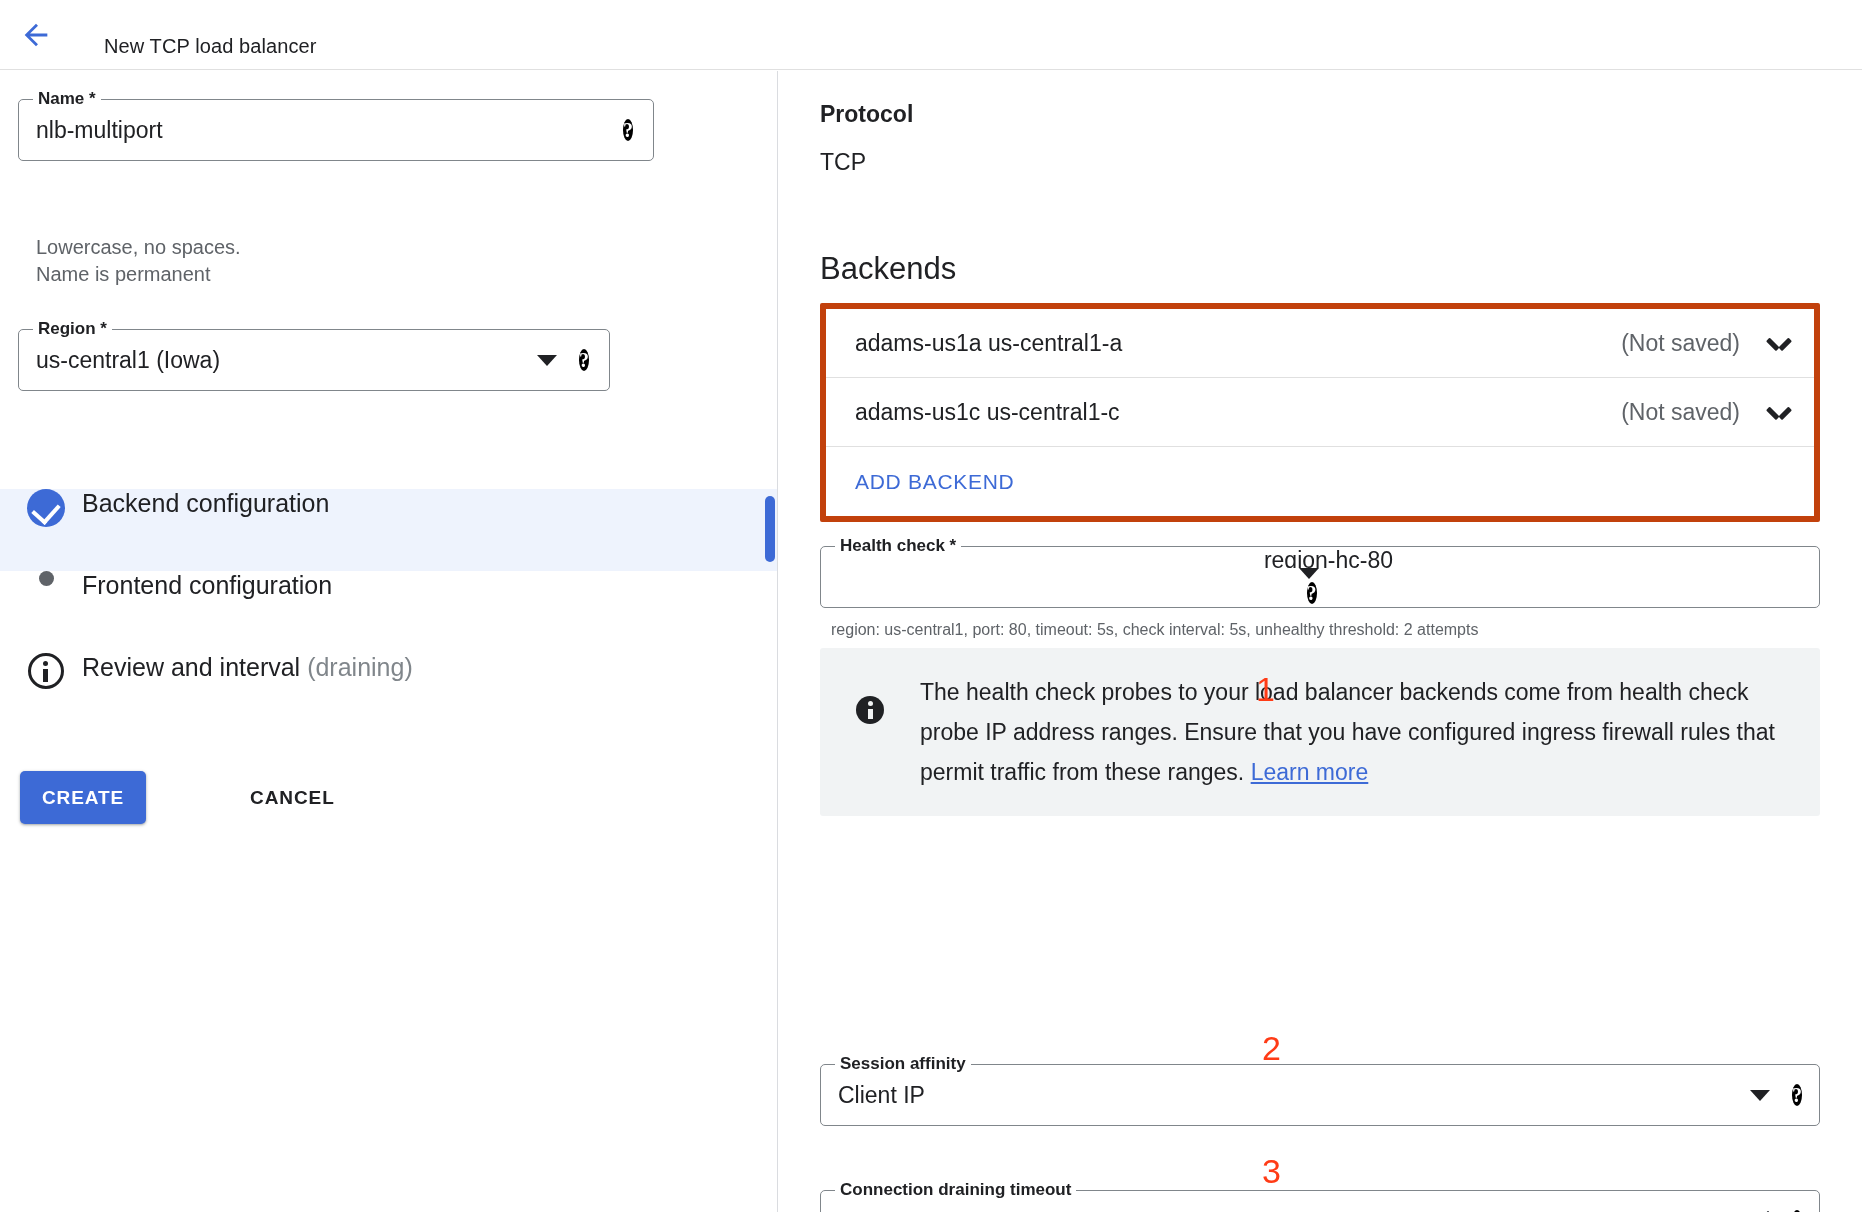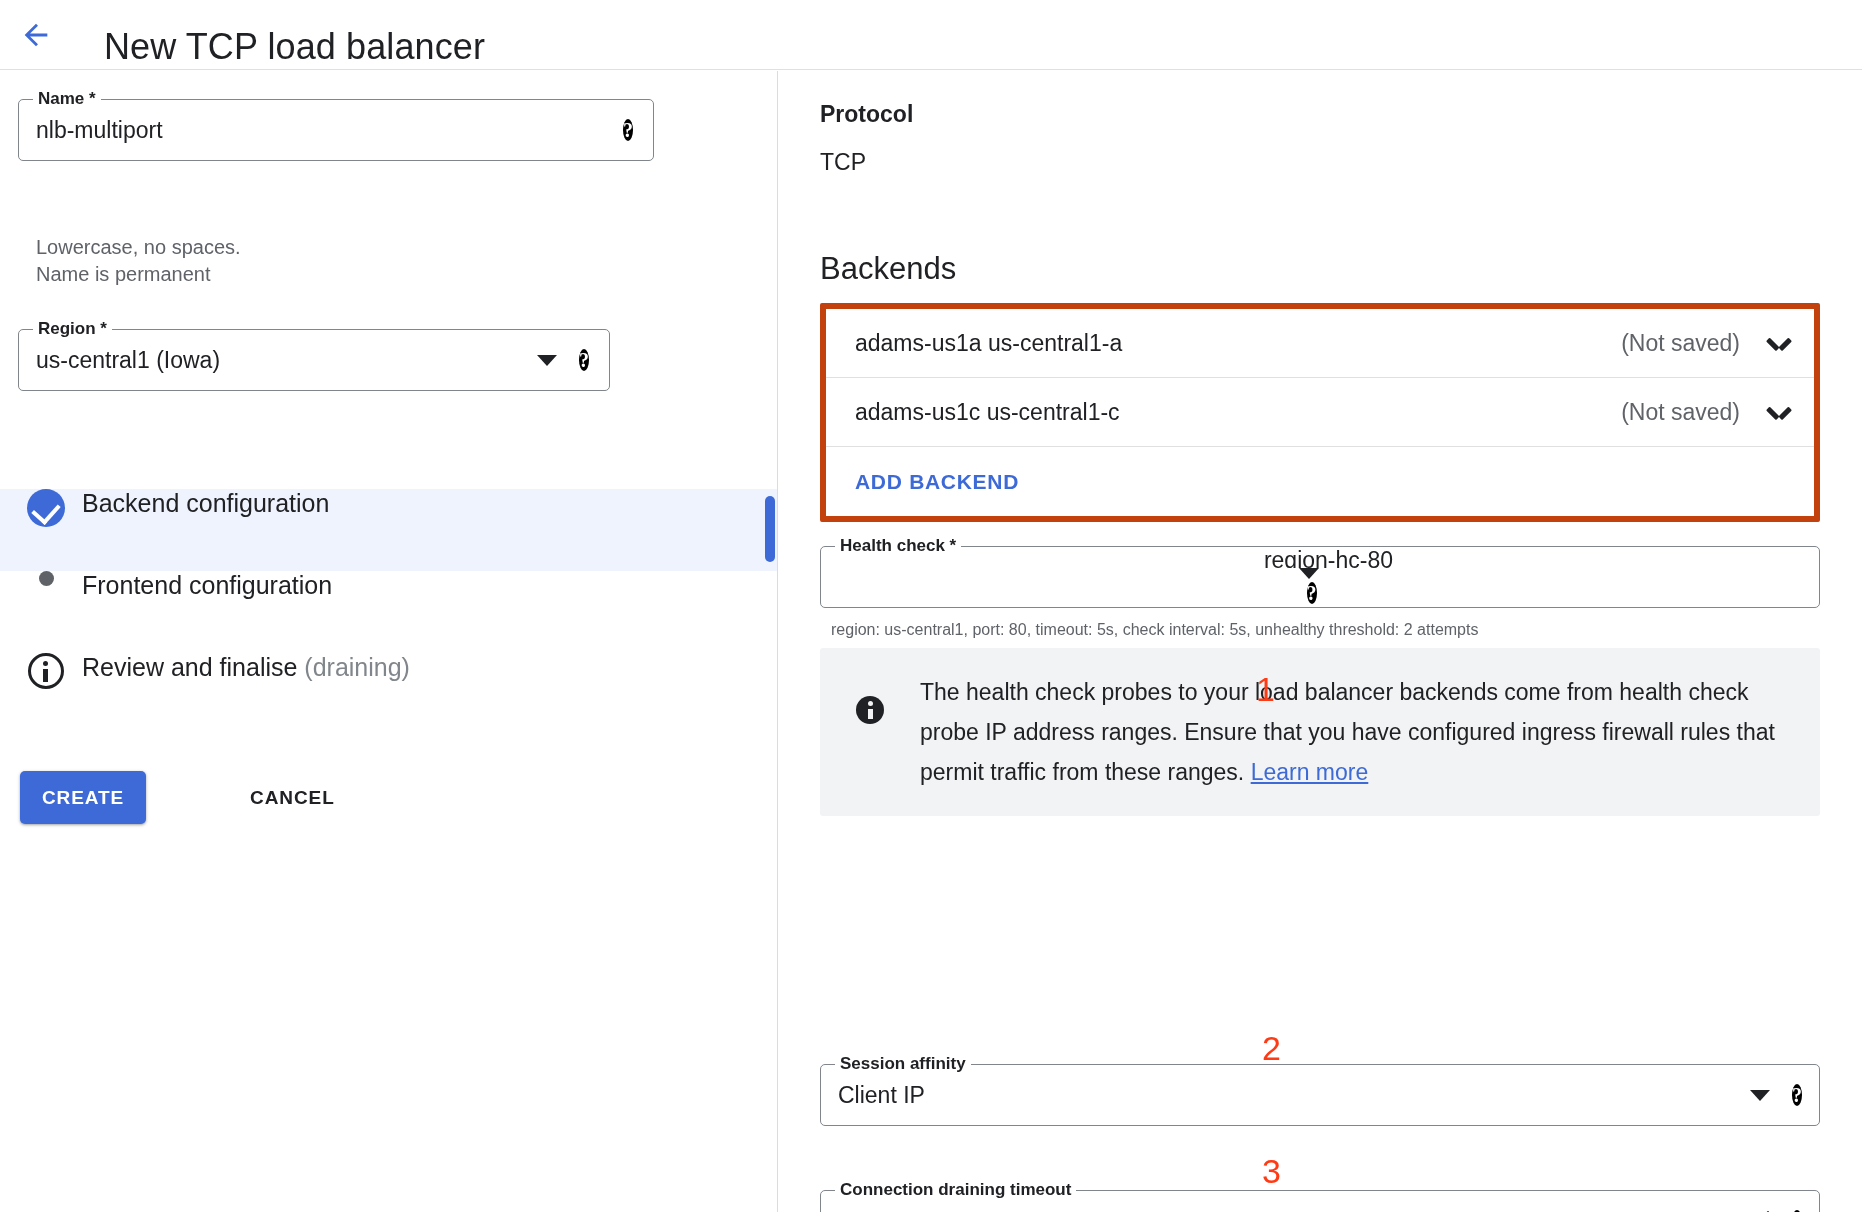--- a/index.html
+++ b/index.html
@@ -18,21 +18,21 @@
     border-bottom: 1px solid #e0e0e0;
     display: flex; align-items: center;
   }
   #back-btn {
     width: 60px; height: 60px; margin-left: 6px;
     display: flex; align-items: center; justify-content: center;
     border-radius: 50%; cursor: pointer; background: transparent; border: none;
   }
   #back-btn svg { width: 34px; height: 34px; display: block; }
   #page-title {
-    font-size: 36px; font-weight: 400; color: #202124;
+    font-size: 20px; font-weight: 400; color: #202124;
     margin-left: 38px; letter-spacing: 0.1px; white-space: nowrap; margin-top: 24px;
   }
 
   
   #left-panel {
     position: absolute; left: 0; top: 71px; width: 778px; height: 1141px;
     background: #fff;
     border-right: 1px solid #dadce0;
     overflow: hidden;
   }
@@ -195,21 +195,21 @@
     background: #202124; border-radius: 1px;
   }
   .chev::before { left: 0; transform: rotate(45deg); transform-origin: left center; }
   .chev::after { right: 0; transform: rotate(-45deg); transform-origin: right center; }
 
   #add-backend-row {
     height: 69px; display: flex; align-items: center; padding-left: 29px;
     cursor: pointer;
   }
   #add-backend-label {
-    font-size: 21px; font-weight: 700; color: #3d6ad6; letter-spacing: 0.7px;
+    font-size: 21px; font-weight: 400; color: #3d6ad6; letter-spacing: 0.7px;
   }
 
   
   #hc-field {
     position: absolute; left: 41px; top: 475px; width: 1000px; flex-direction: column;
   }
   #hc-field .help-wrap { margin-right: 17px; }
   #hc-helper {
     position: absolute; left: 52px; top: 550px;
     font-size: 16px; color: #5f6368; white-space: nowrap;
@@ -308,21 +308,21 @@
       <span class="nav-ico">
           <span class="dot"></span>
         </span>
       <span class="nav-label">Frontend configuration</span>
     </div>
 
     <div class="nav-item">
       <span class="nav-ico">
           <span class="info-circle"></span>
         </span>
-      <span class="nav-label"><span>Review and finalise </span><span class="optional">(draining)</span></span>
+      <span class="nav-label"><span>Review and interval </span><span class="optional">(draining)</span></span>
     </div>
   </div>
 
   <div id="nav-scroll-thumb"></div>
 
   <div id="btn-row">
     <button id="create-btn">CREATE</button>
     <button id="cancel-btn">CANCEL</button>
   </div>
 </div>

